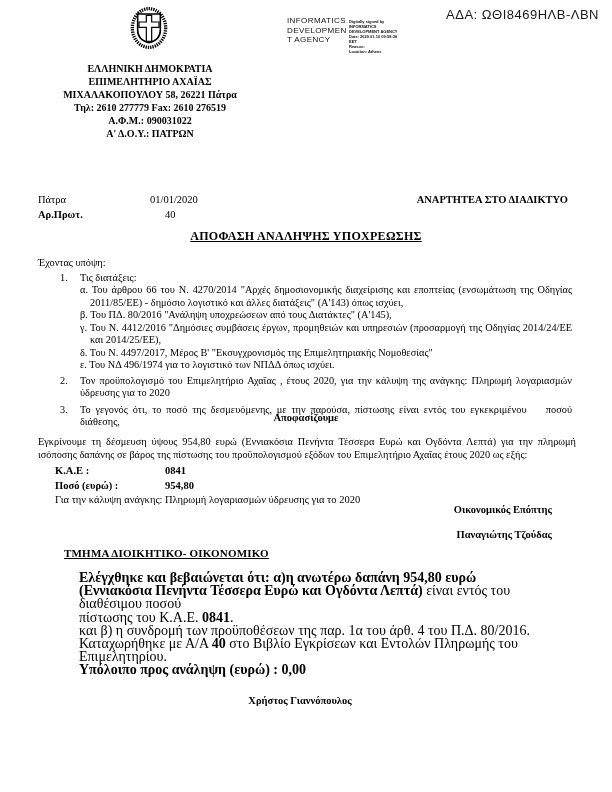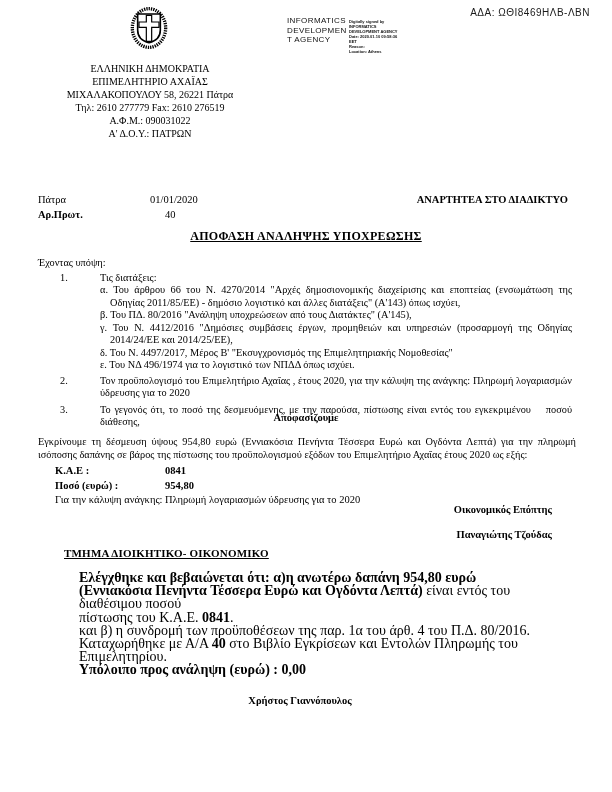--- a/index.html
+++ b/index.html
@@ -6,46 +6,46 @@
   .doc{
     position:relative;width:612px;height:792px;background:#ffffff;
     font-family:"Liberation Serif", serif;color:#000;overflow:hidden;
   }
   .abs{position:absolute;}
   .b{font-weight:bold;}
 
   
   .emblem{left:129px;top:6px;width:40px;height:48px;}
   .letterhead{left:30px;top:62px;width:240px;text-align:center;
-    font-weight:normal;font-size:10px;line-height:13px;}
+    font-weight:bold;font-size:10px;line-height:13px;}
   .ida{left:287px;top:16px;width:62px;
     font-family:"Liberation Sans", sans-serif;font-size:8px;line-height:9.5px;
     letter-spacing:.4px;color:#111;}
   .ida-sig{left:349px;top:19px;width:80px;
     font-family:"Liberation Sans", sans-serif;font-size:4px;line-height:5px;
     color:#111;font-weight:bold;}
-  .ada{right:22px;top:7px;font-family:"Liberation Sans", sans-serif;
-    font-size:10px;letter-spacing:.5px;color:#1a1a1a;}
+  .ada{right:13px;top:7px;font-family:"Liberation Sans", sans-serif;
+    font-size:13px;letter-spacing:.5px;color:#1a1a1a;}
 
   
   .meta{font-size:10.5px;line-height:15px;}
   .meta .city{left:38px;top:192px;}
   .meta .date{left:150px;top:192px;}
   .meta .note{right:44px;top:192px;font-weight:bold;}
   .meta .prot-label{left:38px;top:207px;font-weight:bold;}
   .meta .prot-value{left:165px;top:207px;}
 
   .title{left:0;top:229px;width:612px;text-align:center;
     font-weight:bold;font-size:12px;text-decoration:underline;letter-spacing:.3px;}
 
   
   .considering{left:38px;top:257px;width:534px;font-size:10.3px;line-height:12.5px;}
   .item{display:flex;margin-top:2px;}
   .item .num{width:20px;margin-left:22px;flex:0 0 auto;}
-  .item .txt{flex:1;text-align:justify;margin-left:20px;}
+  .item .txt{flex:1;text-align:justify;}
   .sub{padding-left:10px;text-indent:-10px;text-align:justify;}
   .prewrap{white-space:pre-wrap;}
 
   .decide-heading{left:0;top:412px;width:612px;text-align:center;
     font-weight:bold;font-size:10.5px;}
   .decide-par{left:38px;top:435px;width:538px;font-size:10.3px;
     line-height:13px;text-align:justify;}
 
   
   .alloc{left:55px;top:464px;width:480px;font-size:10.5px;line-height:14.5px;}

